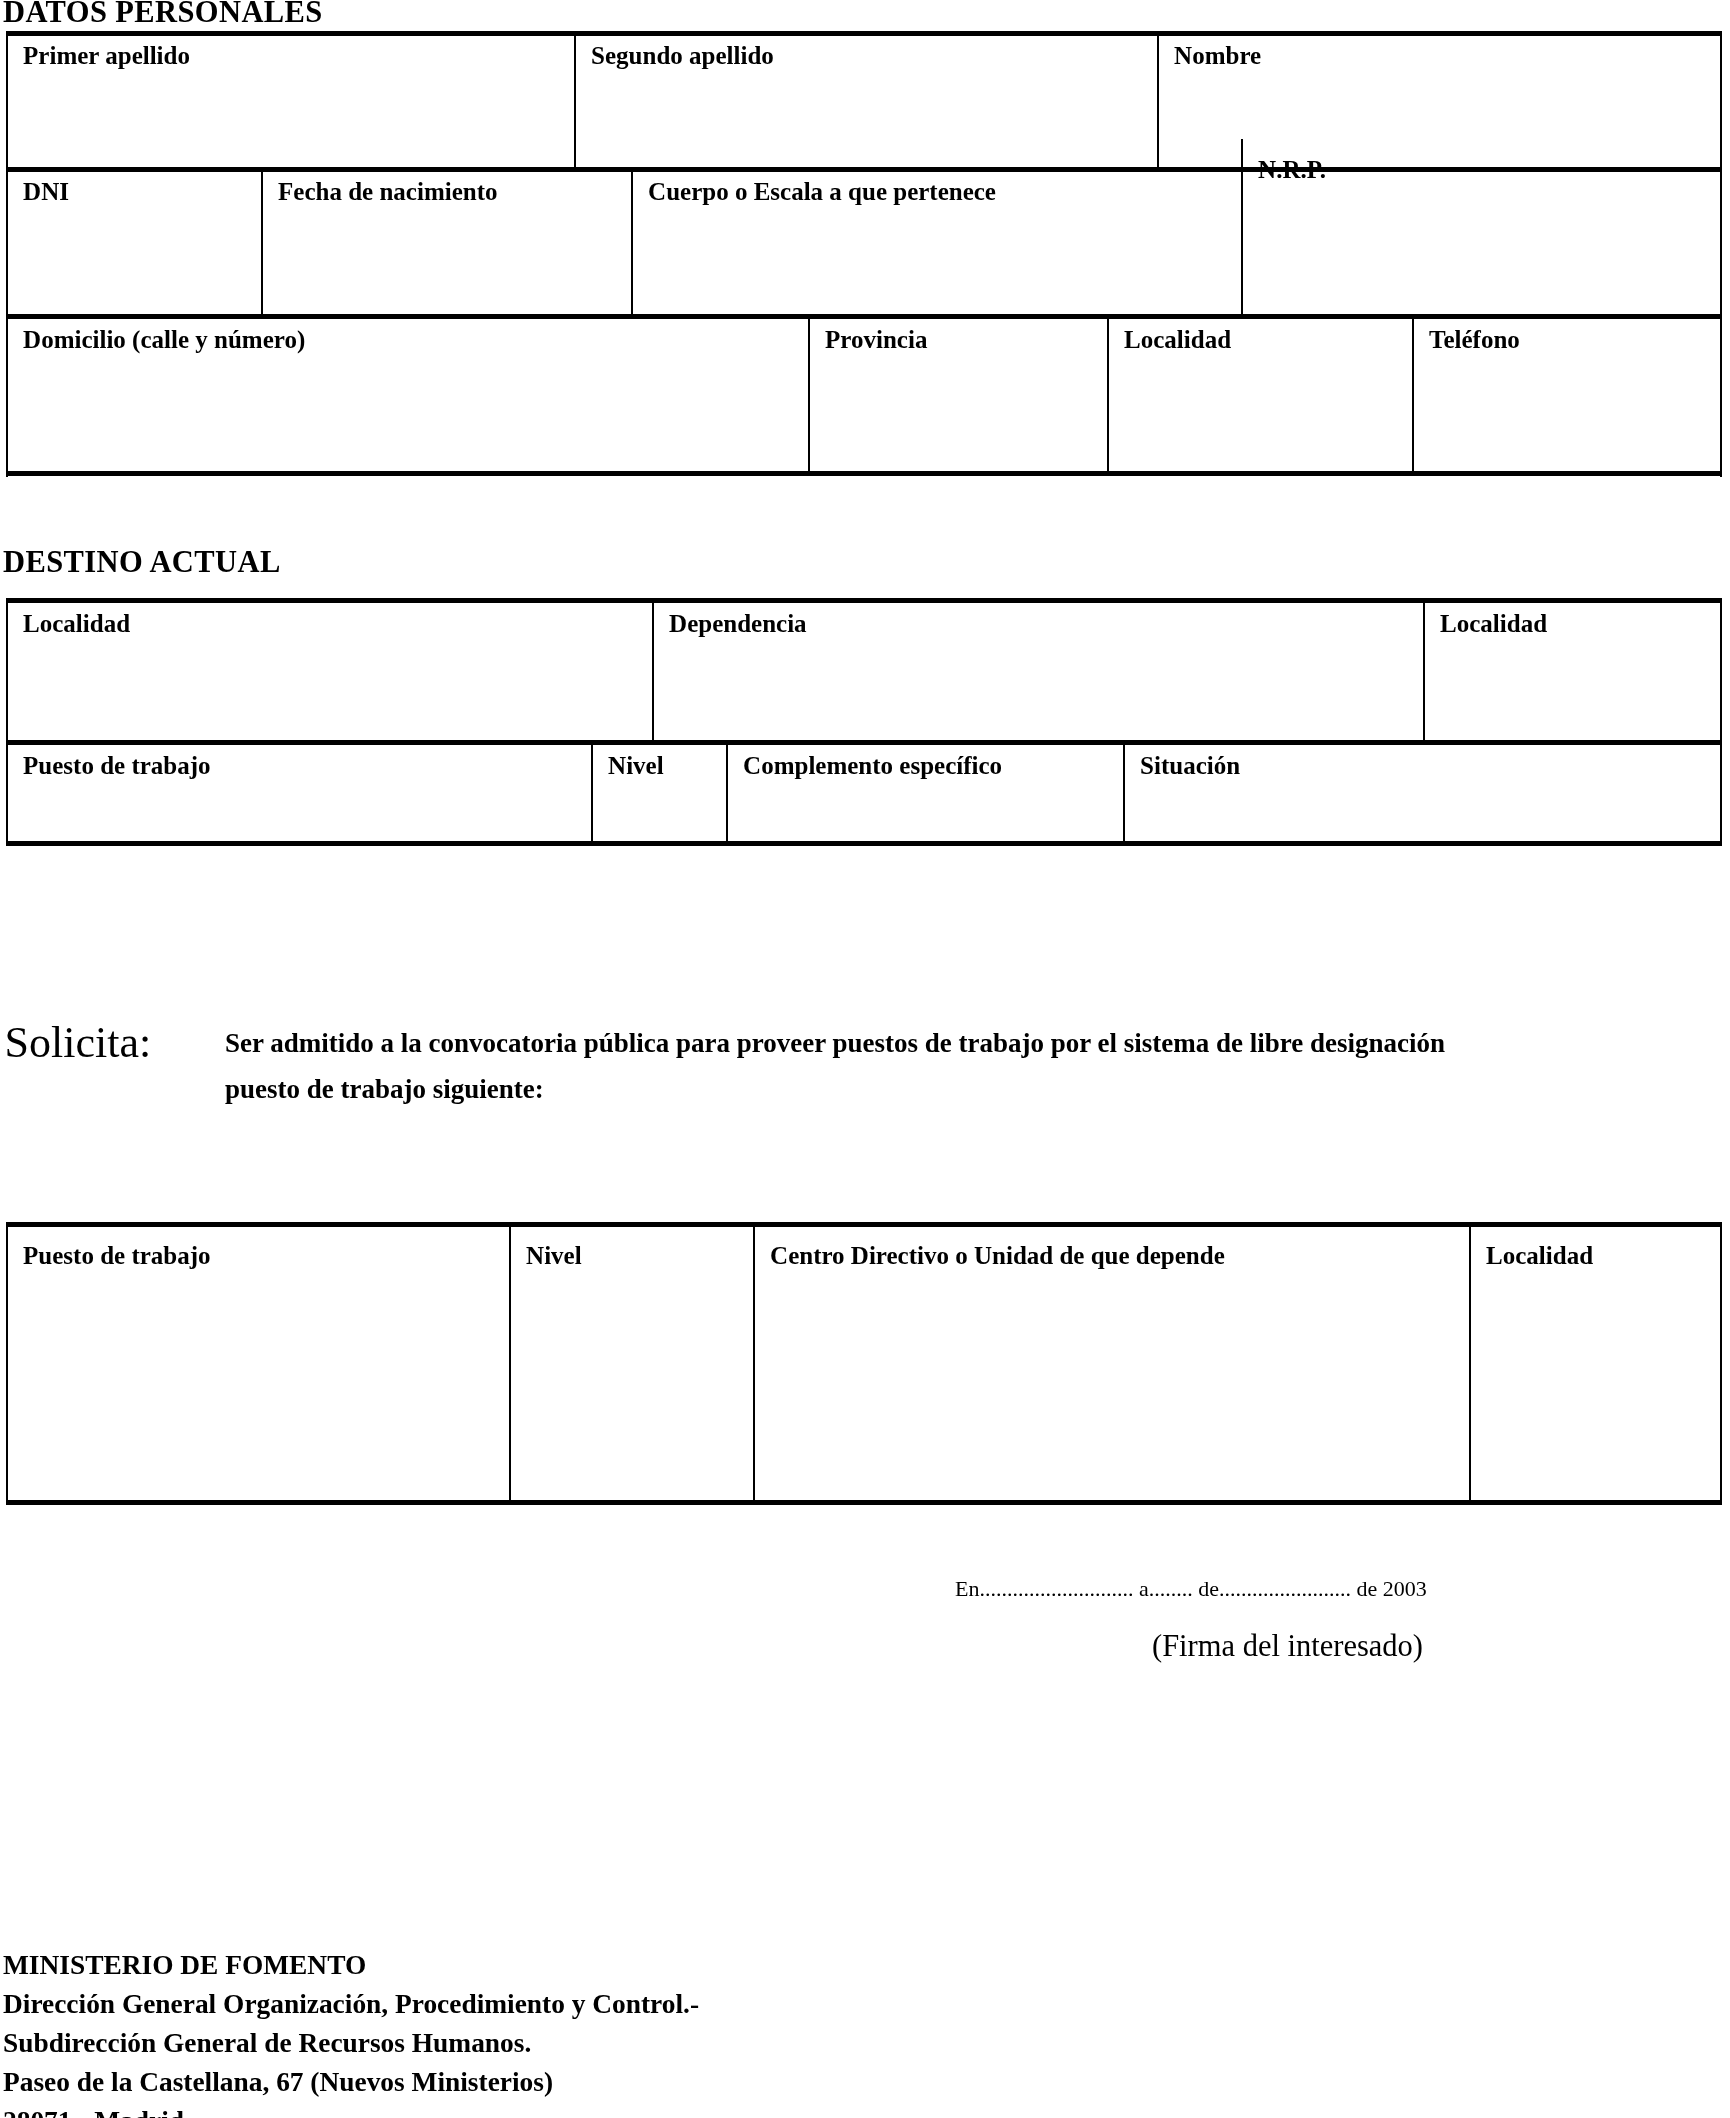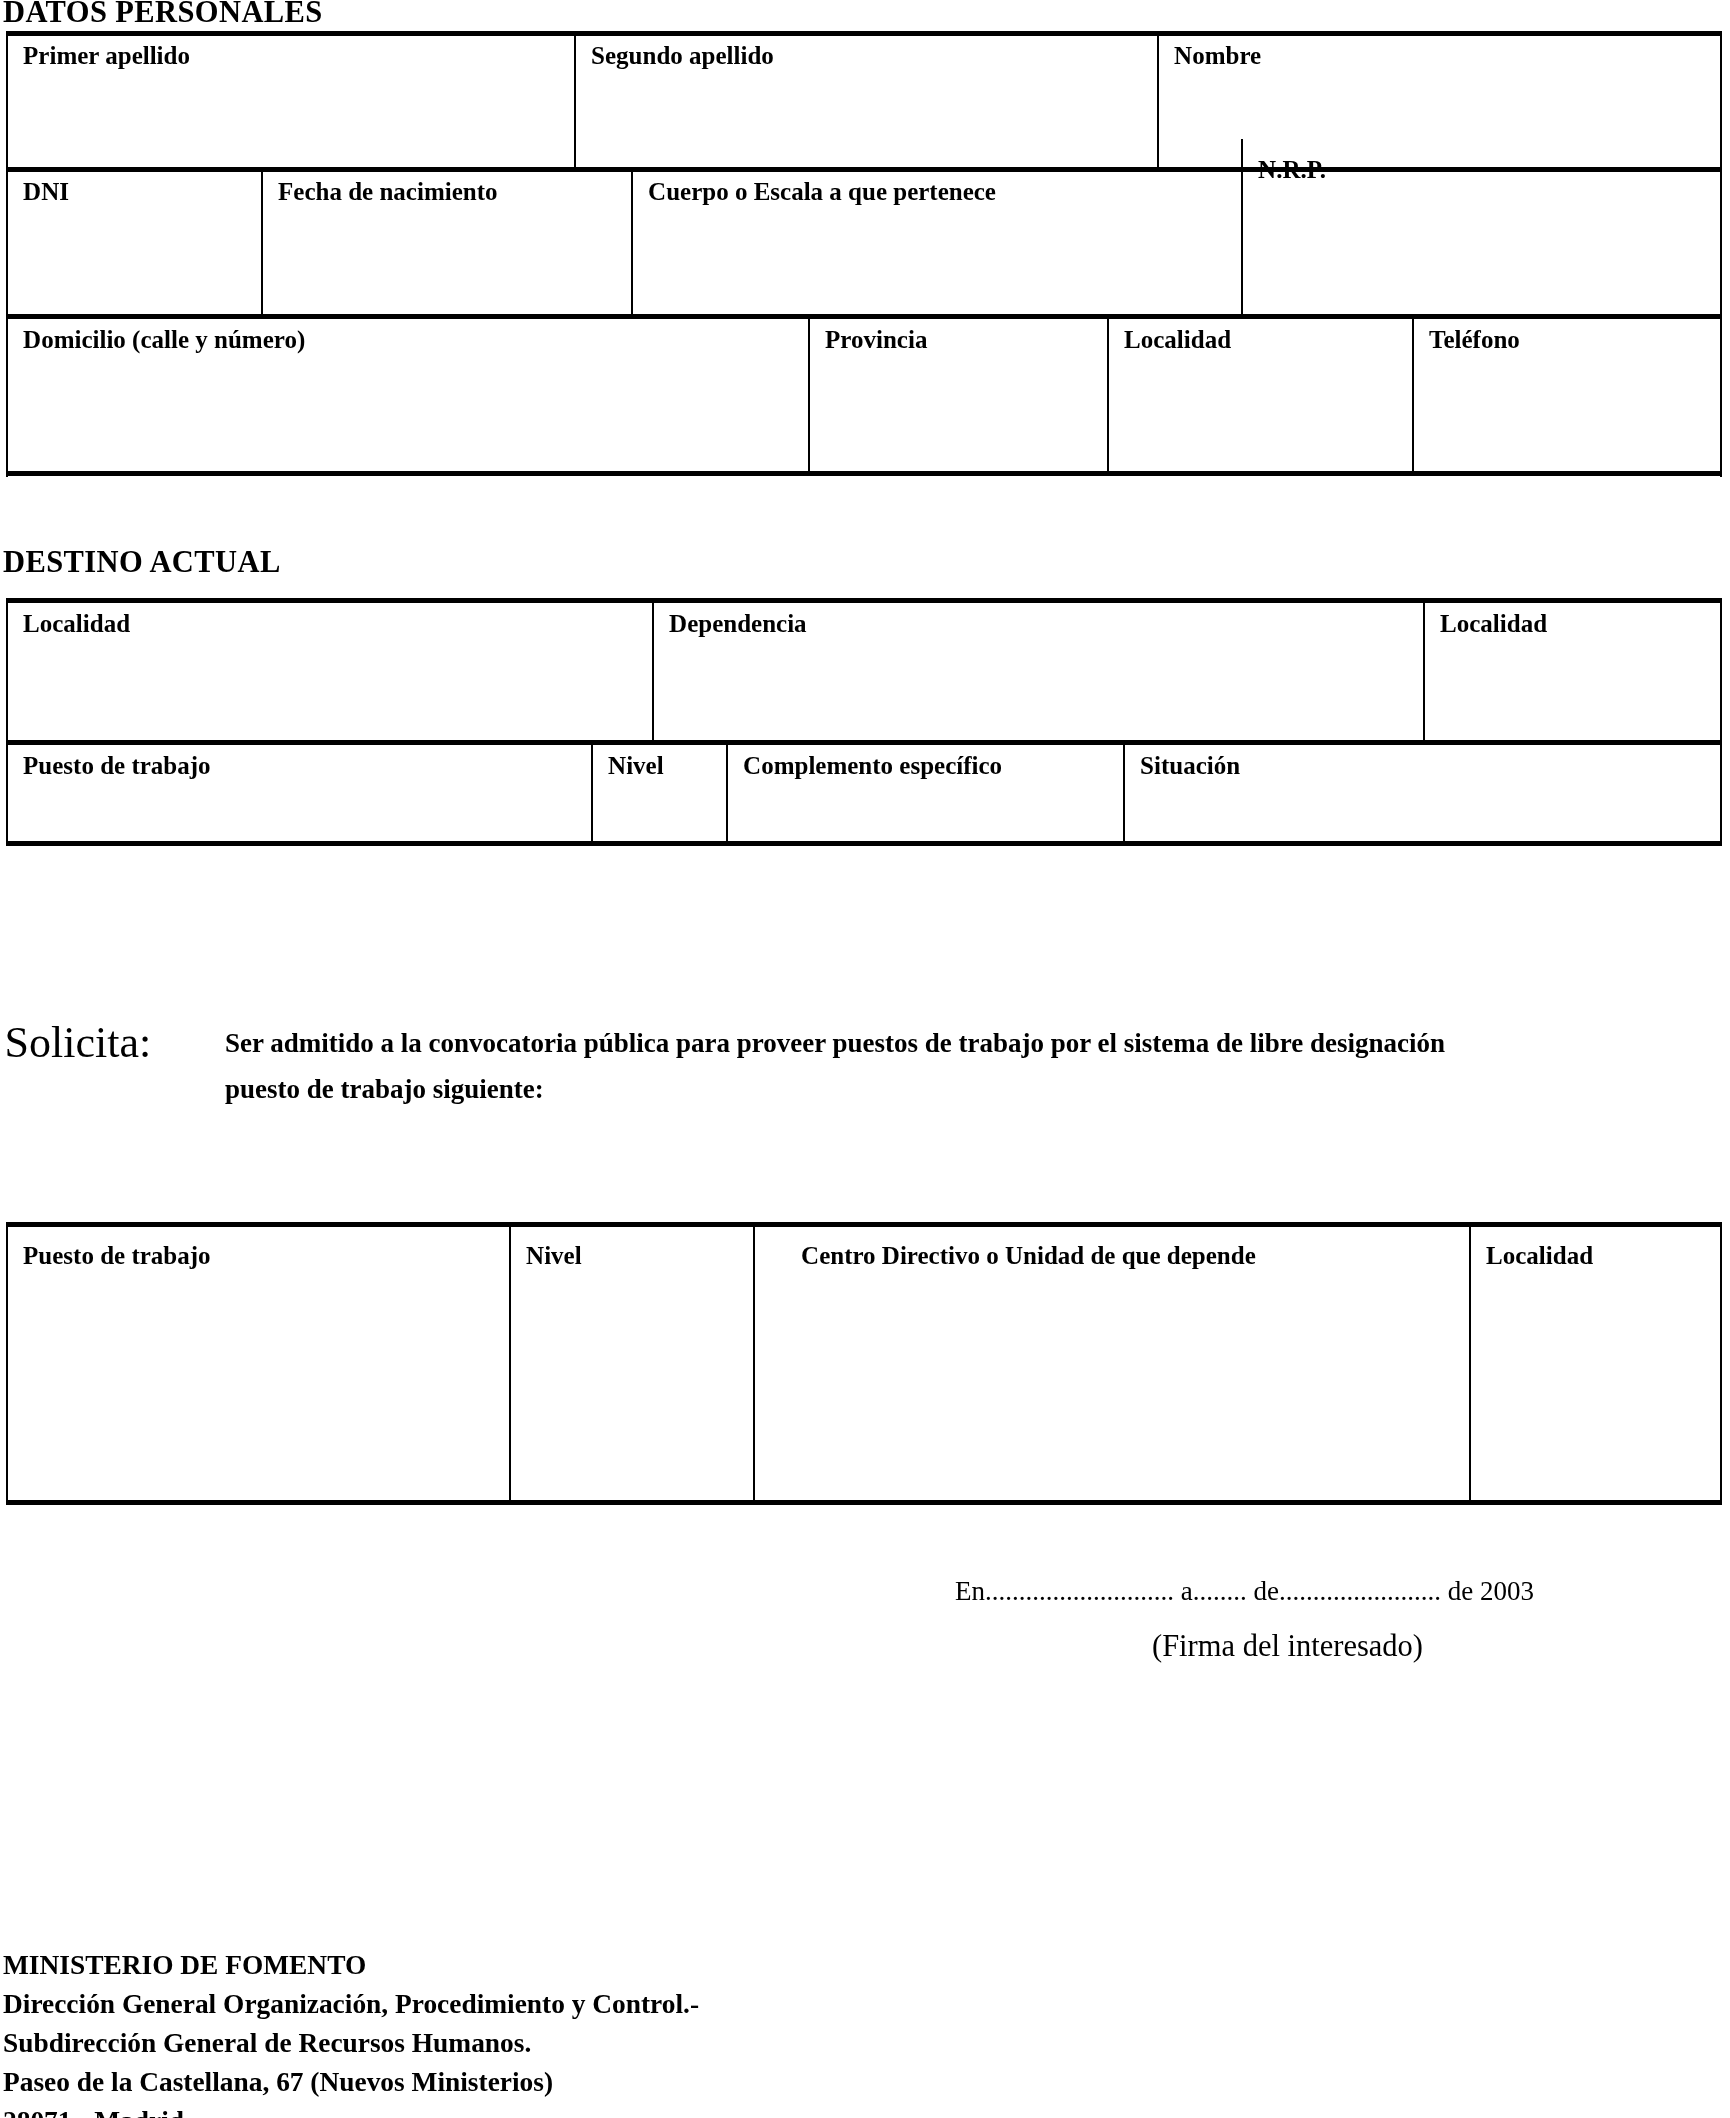--- a/index.html
+++ b/index.html
@@ -79,21 +79,21 @@
     line-height: 1.72;
     text-align: justify;
   }
   .solicita-body p {
     margin: 0;
   }
 
   
   .sign-date {
     position: absolute;
-    font-size: 27px;
+    font-size: 22px;
     line-height: 1.15;
     white-space: nowrap;
   }
   .sign-firma {
     position: absolute;
     font-size: 30.5px;
     line-height: 1.15;
     white-space: nowrap;
   }
 
@@ -230,21 +230,21 @@
     <div class="vline" style="left:503px; top:2.3px; height:279px;"></div>
     <div class="vline" style="left:747px; top:2.3px; height:279px;"></div>
     <div class="vline" style="left:1463px; top:2.3px; height:279px;"></div>
 
     <div class="cell" style="left:0; top:2.3px; width:503px; height:279px;">
       <span class="cell-label" style="top:18.3px;">Puesto de trabajo</span>
     </div>
     <div class="cell" style="left:503px; top:2.3px; width:244px; height:279px;">
       <span class="cell-label" style="top:18.3px;">Nivel</span>
     </div>
-    <div class="cell" style="left:778px; top:2.3px; width:716px; height:279px;">
+    <div class="cell" style="left:747px; top:2.3px; width:716px; height:279px;">
       <span class="cell-label" style="top:18.3px;">Centro Directivo o Unidad de que depende</span>
     </div>
     <div class="cell" style="left:1463px; top:2.3px; width:253px; height:279px;">
       <span class="cell-label" style="top:18.3px;">Localidad</span>
     </div>
   </div>
 
   <div class="sign-date" style="left:955px; top:1576px;">En............................ a........ de........................ de 2003</div>
 
   <div class="sign-firma" style="left:1152px; top:1629px;">(Firma del interesado)</div>

